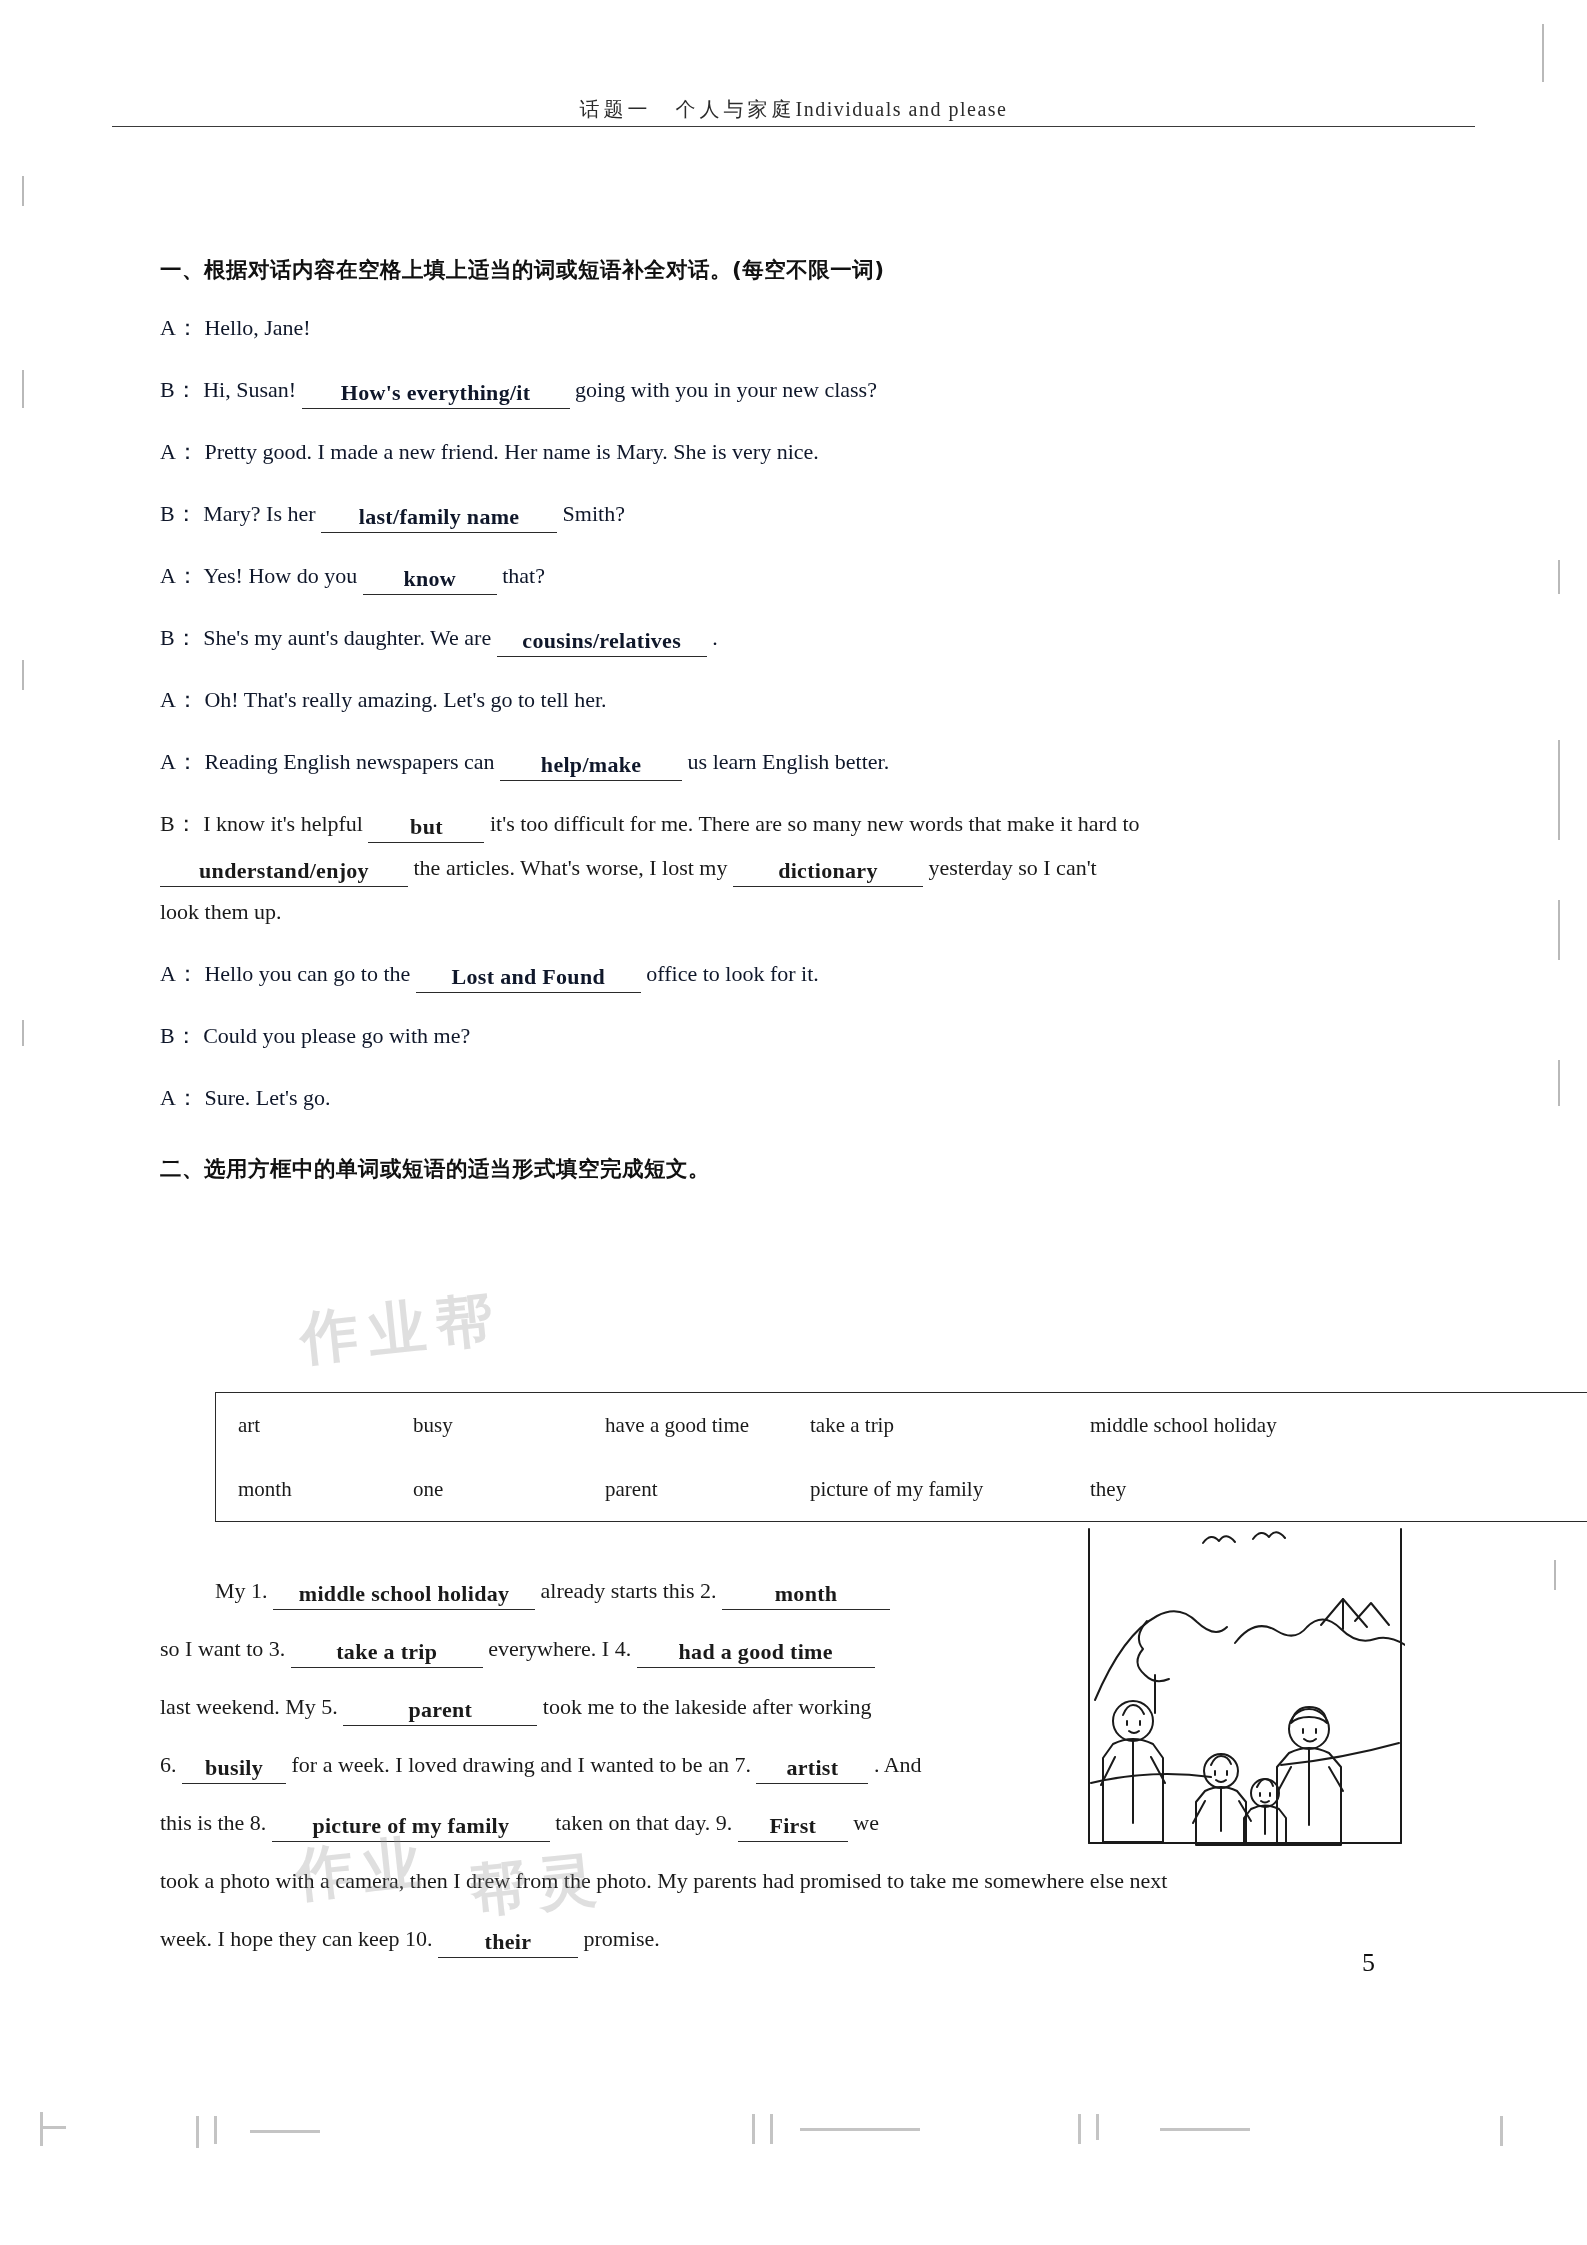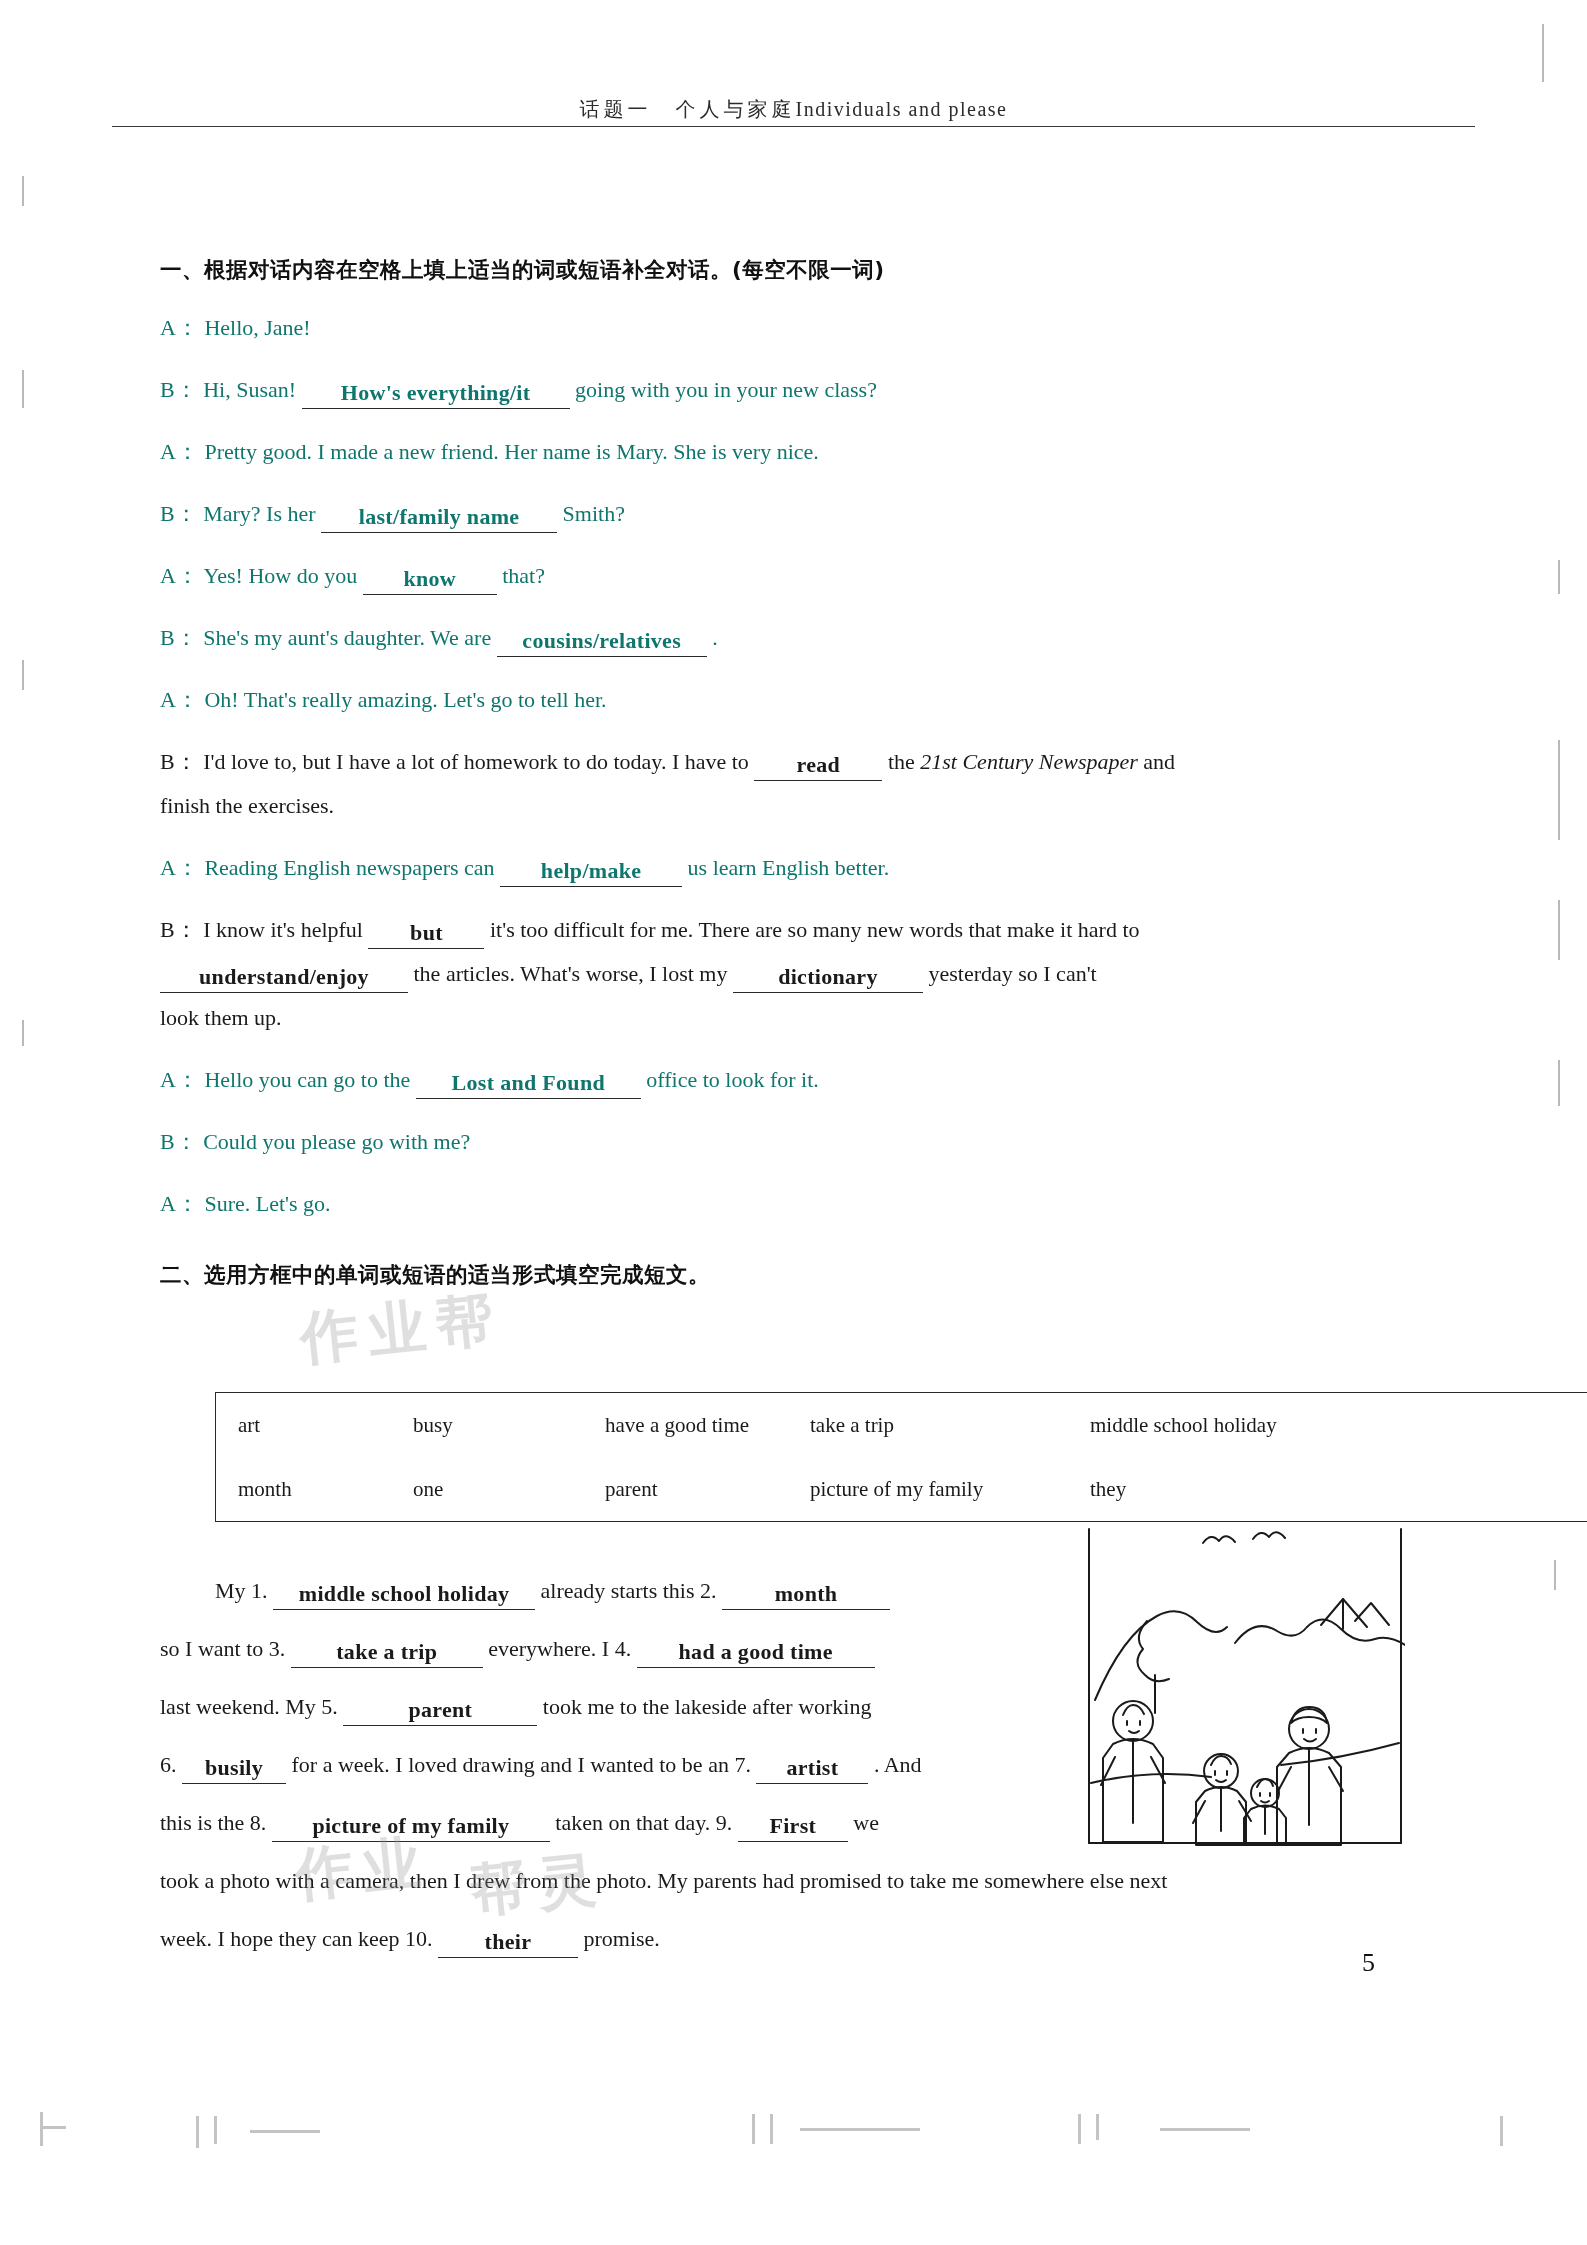--- a/index.html
+++ b/index.html
@@ -92,21 +92,21 @@
   }
   .instr-2 {
     margin-top: 34px;
   }
 
   .line {
     font-size: 22px;
     line-height: 44px;
     margin-bottom: 18px;
     white-space: nowrap;
-    color: #0f766e;
+    color: #0f172a;
   }
   .speaker {
     letter-spacing: 0.5px;
   }
   .blank {
     display: inline-block;
     font-weight: bold;
     text-align: center;
     border-bottom: 1.5px solid #2a2a2a;
     line-height: 30px;
@@ -282,29 +282,20 @@
       <span>She's my aunt's daughter.  We are</span>
       <span class="blank w-b4">cousins/relatives</span>
       <span>.</span>
     </div>
 
     <div class="line">
       <span class="speaker">A：</span>
       <span>Oh! That's really amazing.  Let's go to tell her.</span>
     </div>
 
-    <div class="wrapline">
-      <span class="speaker">B：</span>
-      <span>I'd love to, but I have a lot of homework to do today.  I have to</span>
-      <span class="blank w-b5">read</span>
-      <span>the</span>
-      <span class="ital">21st Century Newspaper</span>
-      <span>and</span><br>
-      <span>finish the exercises.</span>
-    </div>
 
     <div class="line">
       <span class="speaker">A：</span>
       <span>Reading English newspapers can</span>
       <span class="blank w-b6">help/make</span>
       <span>us learn English better.</span>
     </div>
 
     <div class="wrapline">
       <span class="speaker">B：</span>

